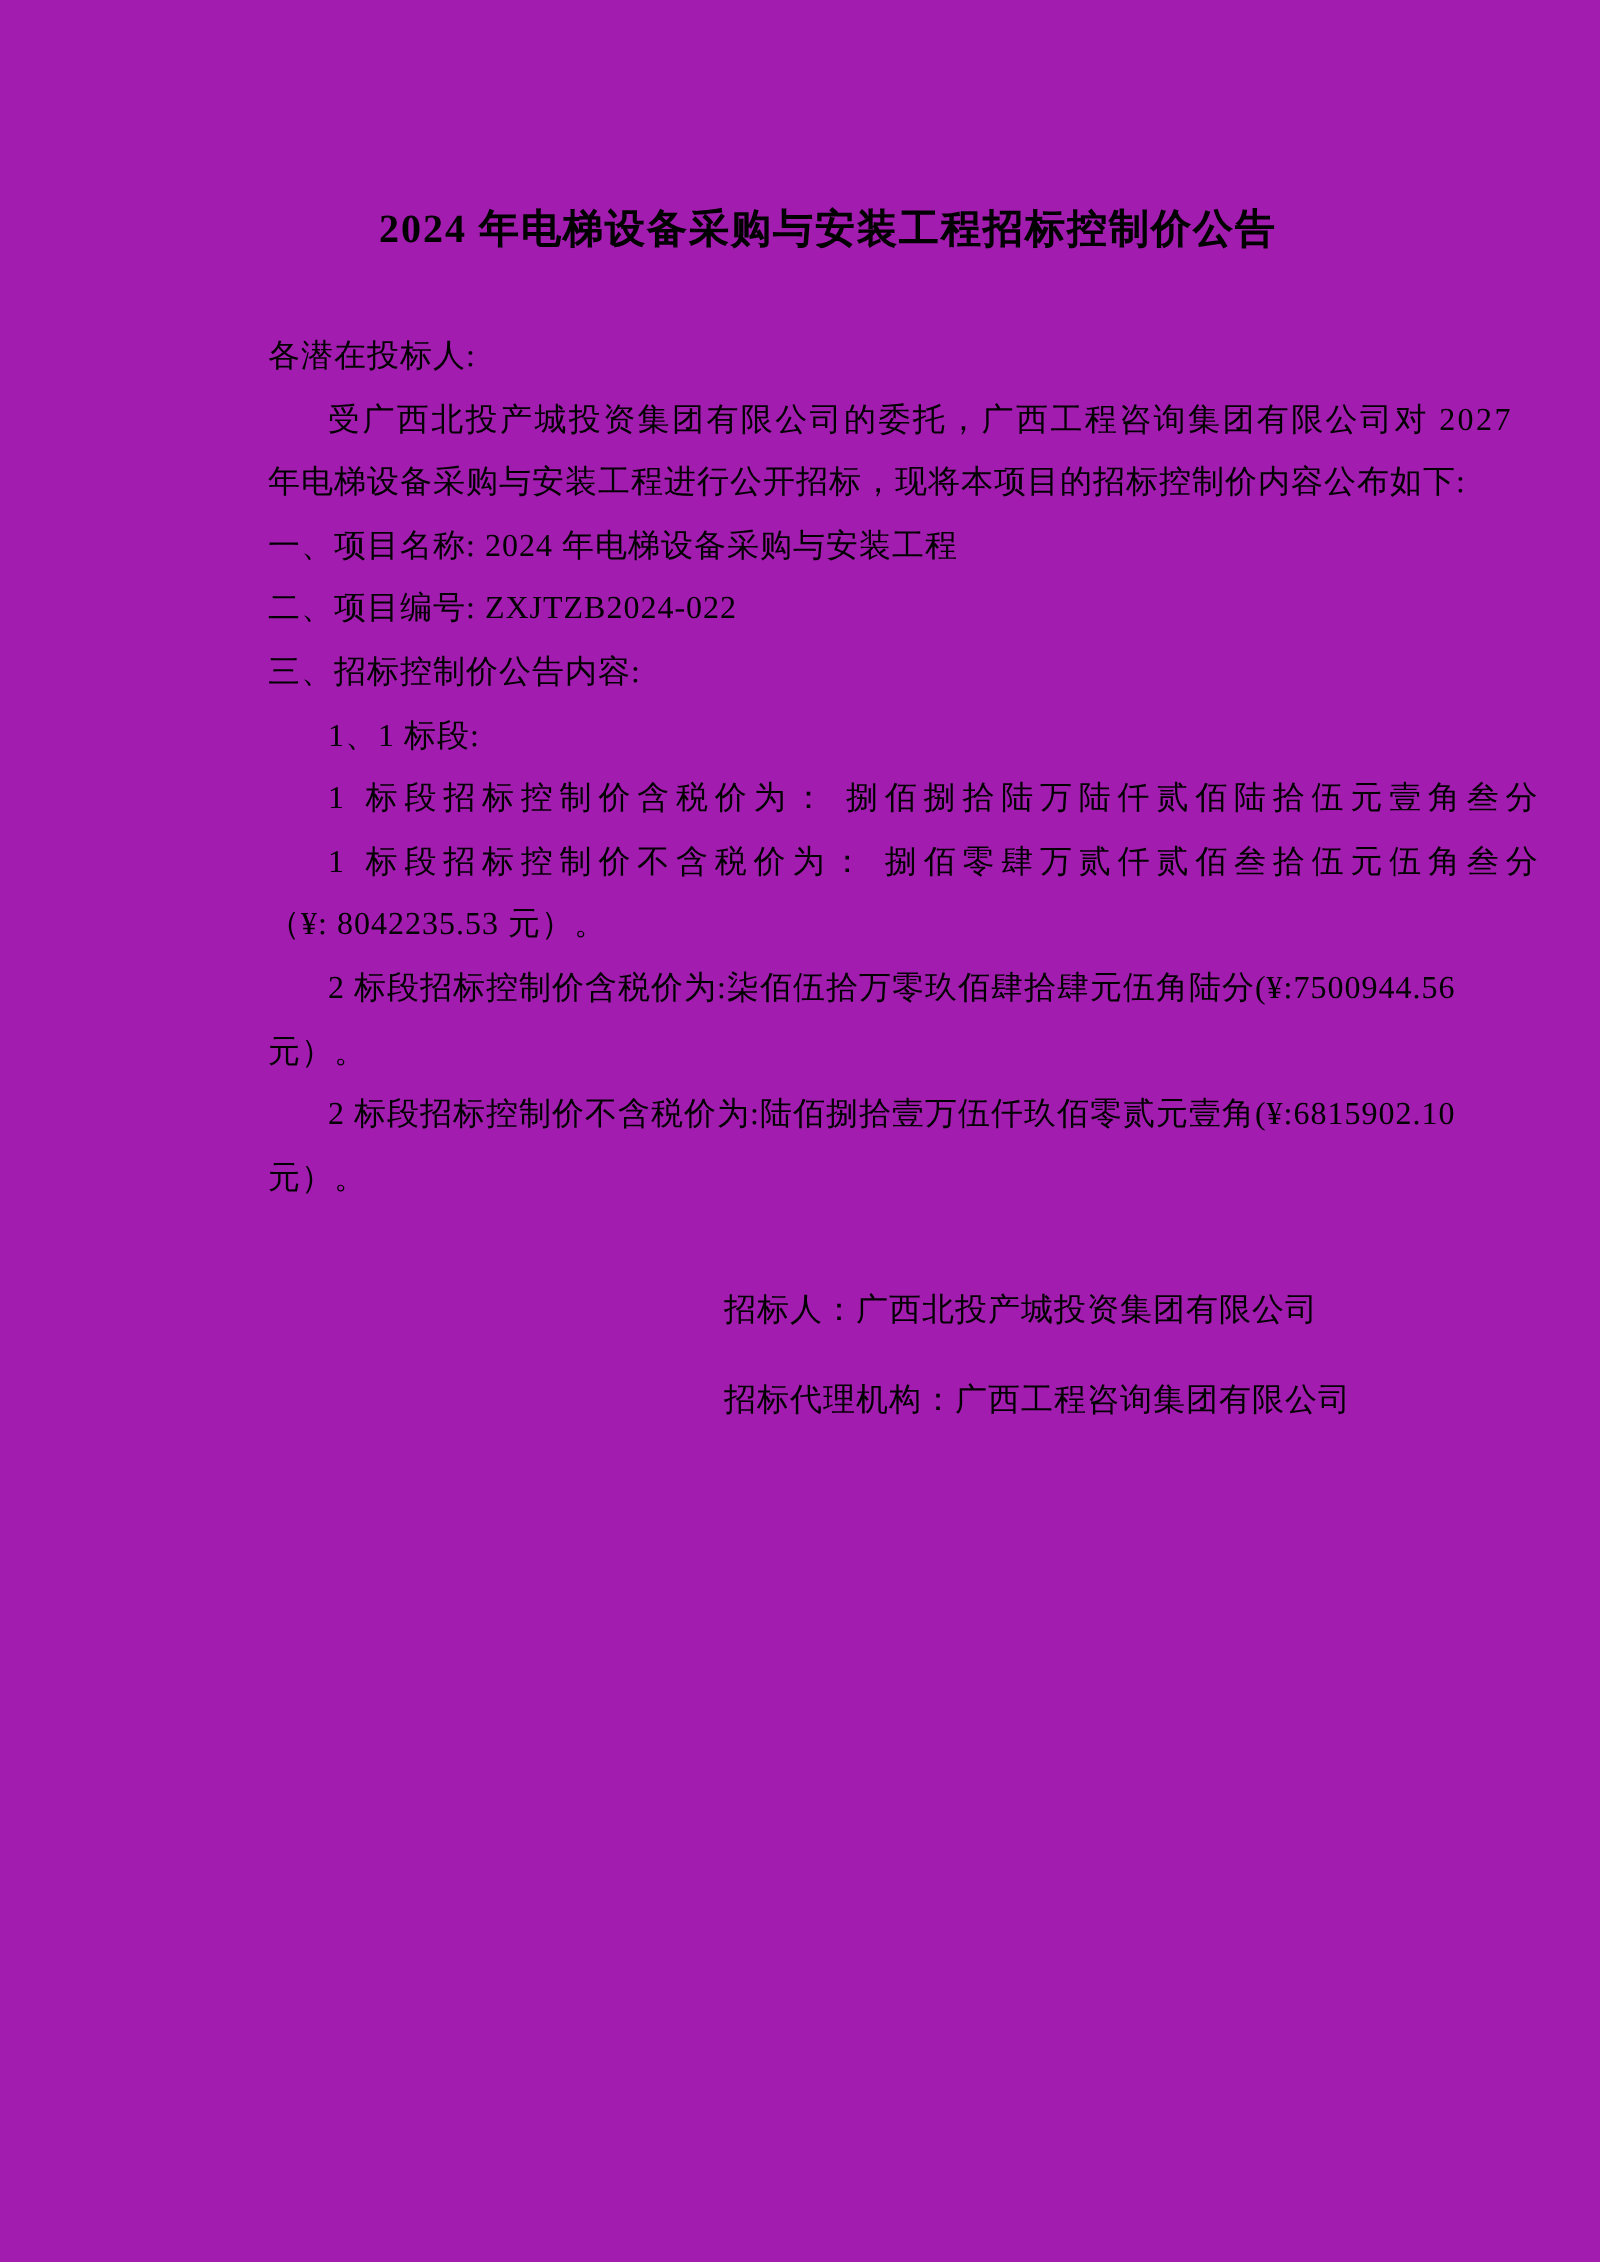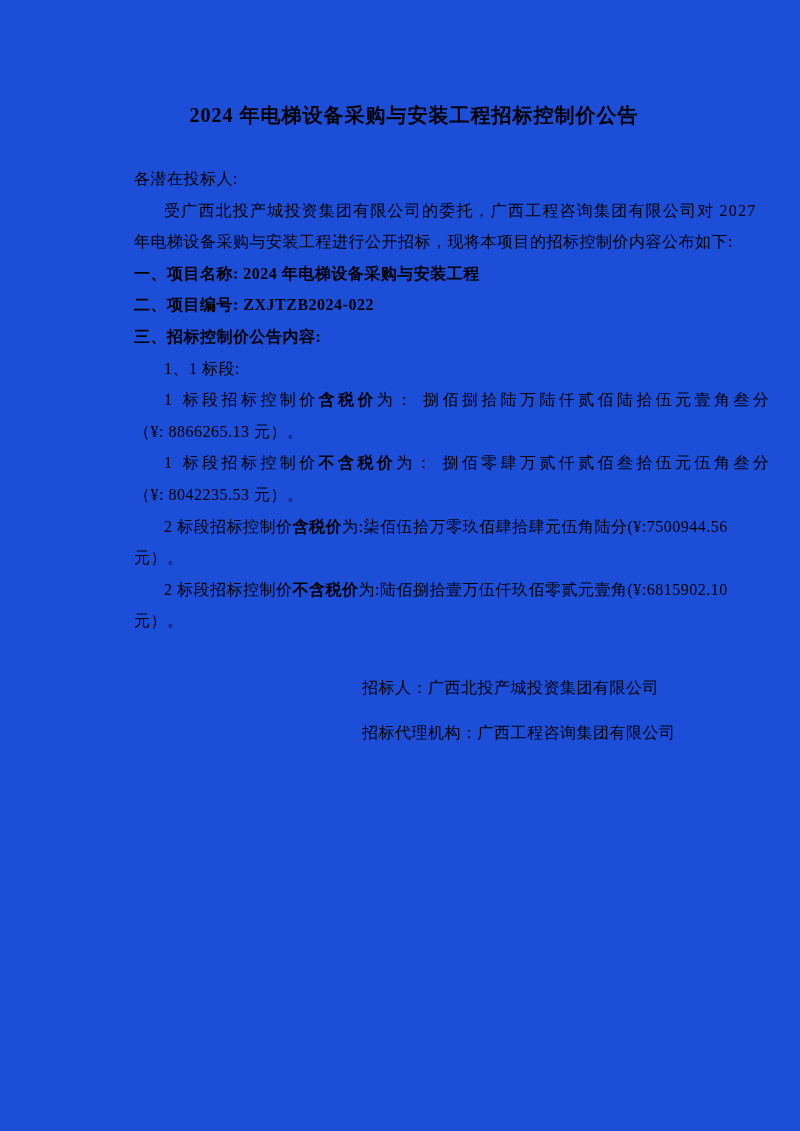--- a/index.html
+++ b/index.html
@@ -12,41 +12,41 @@
     height: 1131px;
     font-family: "Liberation Serif", "DejaVu Serif", serif;
     color: #000000;
     overflow: hidden;
   }
   .page {
     box-sizing: border-box;
     width: 800px;
     height: 1131px;
     padding: 100px 90px 0 118px;
-    background: #1d4ed8;
+    background: #a21caf;
   }
   .doc-title {
     text-align: center;
     font-weight: bold;
     font-size: 20px;
     line-height: 30px;
     letter-spacing: 1px;
     margin: 0 0 33px 0;
     white-space: nowrap;
   }
   .body-text { margin: 16px; }
   .line {
     height: 31.6px;
     line-height: 31.6px;
     font-size: 16px;
     letter-spacing: 0.5px;
     white-space: nowrap;
   }
   .indent { text-indent: 30px; }
-  .bold { font-weight: bold; }
+  .bold { font-weight: normal; }
   .stretch { letter-spacing: 3.4px; }
   .semi-stretch { letter-spacing: 1.2px; }
   .signature {
     margin: 28px 0 0 244px;
     width: 352px;
   }
   .sig-line {
     height: 45px;
     line-height: 45px;
     font-size: 16px;
@@ -69,21 +69,20 @@
     <div class="line indent semi-stretch">受广西北投产城投资集团有限公司的委托，广西工程咨询集团有限公司对 2027</div>
     <div class="line">年电梯设备采购与安装工程进行公开招标，现将本项目的招标控制价内容公布如下:</div>
 
     <div class="line bold">一、项目名称: 2024 年电梯设备采购与安装工程</div>
     <div class="line bold">二、项目编号: ZXJTZB2024-022</div>
     <div class="line bold">三、招标控制价公告内容:</div>
 
     <div class="line indent">1、1 标段:</div>
 
     <div class="line indent stretch"><span>1 标段招标控制价</span><span class="bold">含税价</span><span>为： 捌佰捌拾陆万陆仟贰佰陆拾伍元壹角叁分</span></div>
-    <div class="line">（¥: 8866265.13 元）。</div>
 
     <div class="line indent stretch"><span>1 标段招标控制价</span><span class="bold">不含税价</span><span>为： 捌佰零肆万贰仟贰佰叁拾伍元伍角叁分</span></div>
     <div class="line">（¥: 8042235.53 元）。</div>
 
 
     <div class="line indent"><span>2 标段招标控制价</span><span class="bold">含税价</span><span>为:柒佰伍拾万零玖佰肆拾肆元伍角陆分(¥:7500944.56</span></div>
     <div class="line">元）。</div>
 
     <div class="line indent"><span>2 标段招标控制价</span><span class="bold">不含税价</span><span>为:陆佰捌拾壹万伍仟玖佰零贰元壹角(¥:6815902.10</span></div>
     <div class="line">元）。</div>

